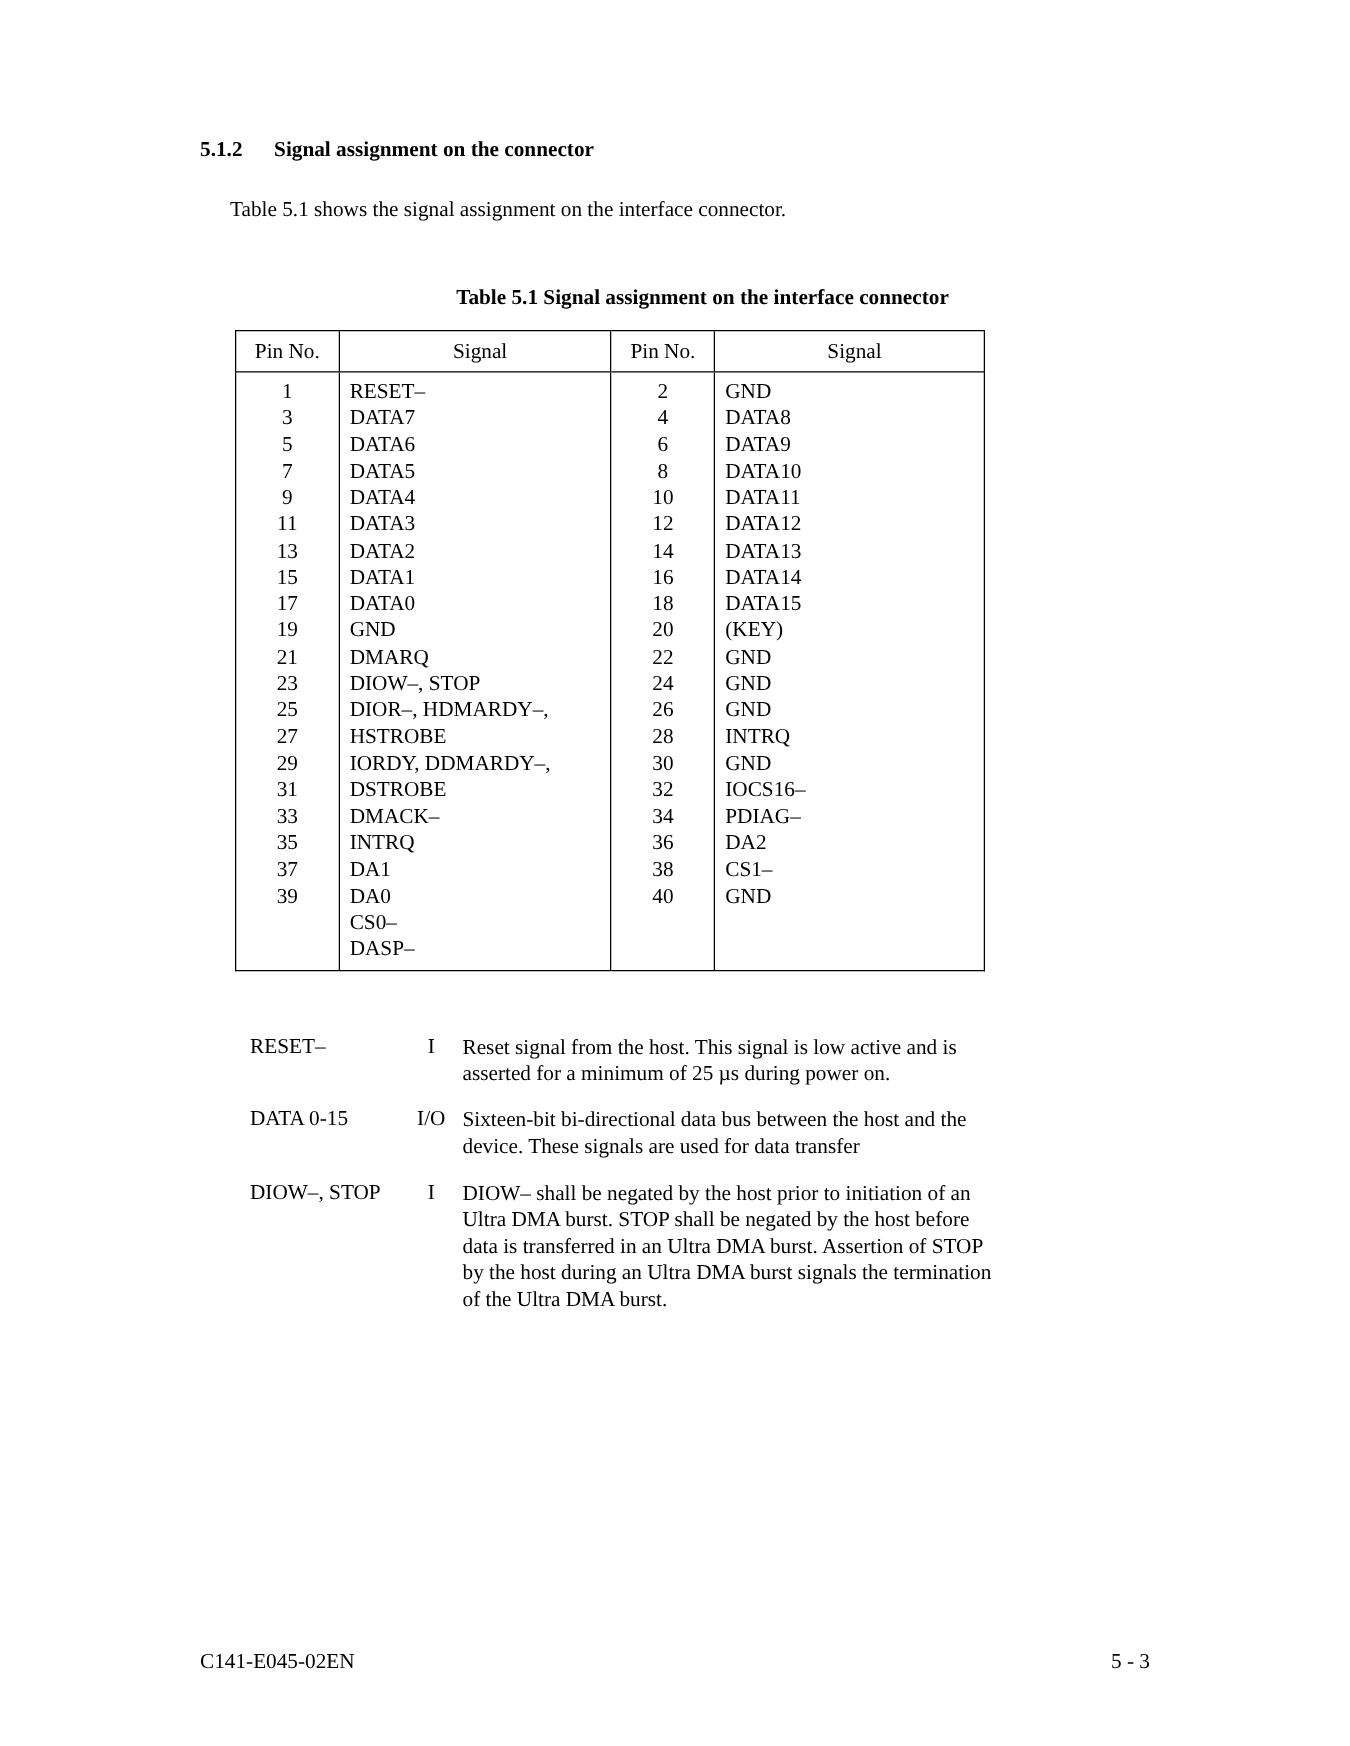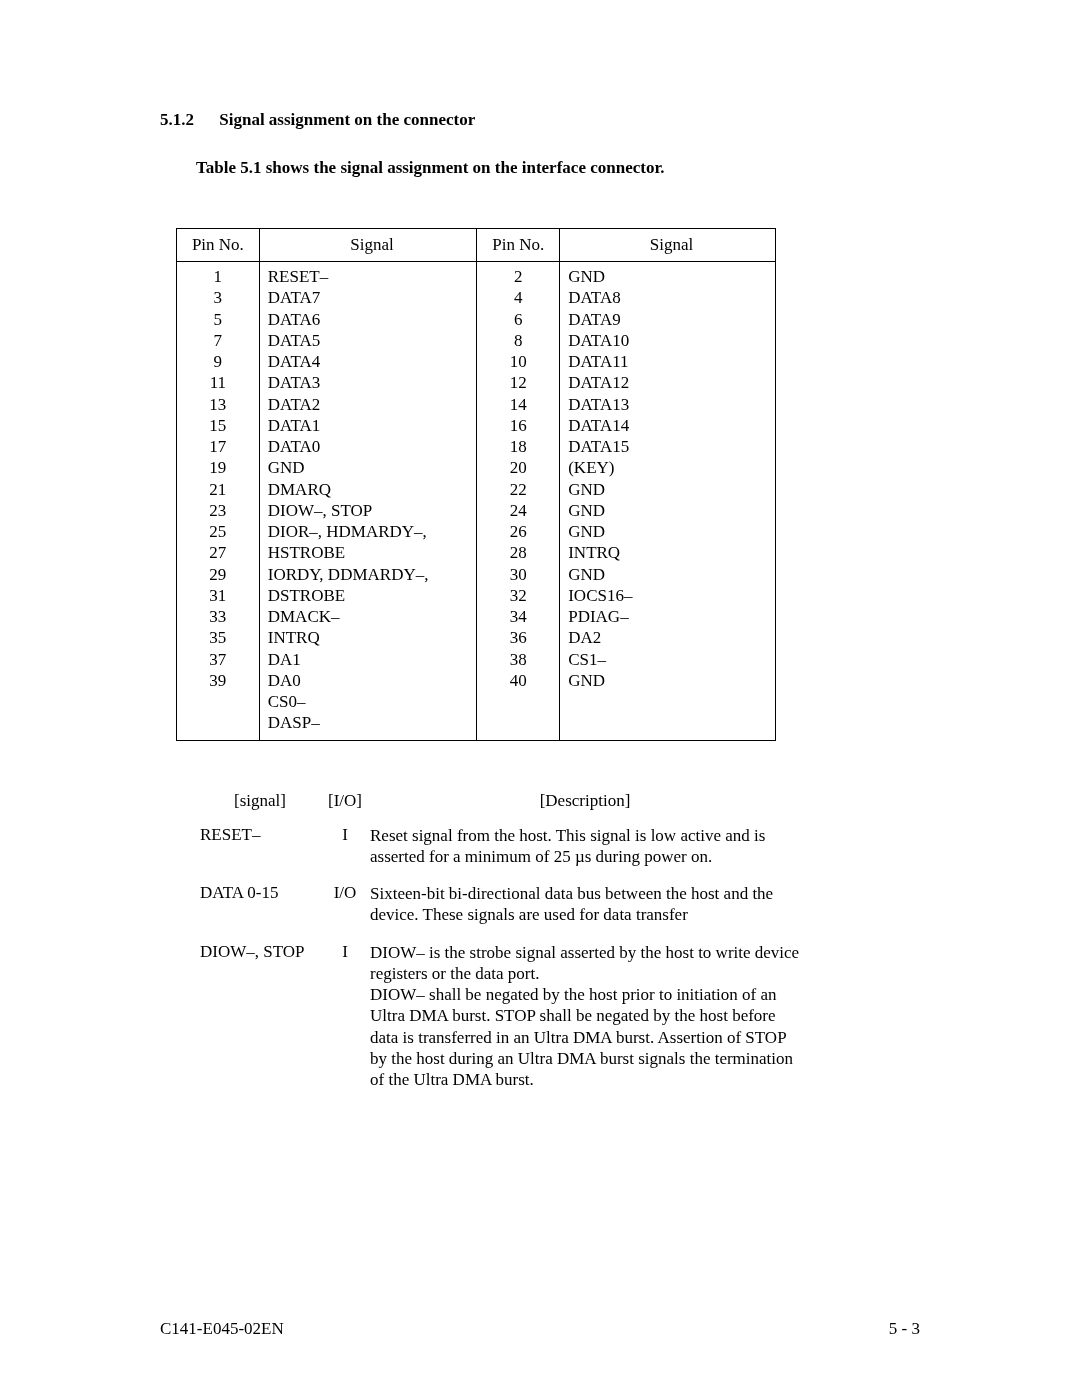--- a/index.html
+++ b/index.html
@@ -19,32 +19,31 @@
   }
   .section-heading {
     font-weight: bold;
     margin-bottom: 28px;
   }
   .section-heading .num {
     display: inline-block;
     width: 55px;
   }
   .intro-para {
-    margin-left: 36px;
+    margin-left: 24px;
     margin-bottom: 50px;
-    font-weight: bold;
   }
   .table-caption {
     text-align: center;
     font-weight: bold;
     margin-bottom: 16px;
   }
   table.pin-table {
     border-collapse: collapse;
-    margin-left: 16px;
+    margin-left: 28px;
     width: 600px;
     margin-bottom: 50px;
   }
   table.pin-table th, table.pin-table td {
     font-weight: normal;
     padding: 0;
   }
   table.pin-table thead th {
     border-top: 1px solid #000;
     border-bottom: 1px solid #000;
@@ -136,20 +135,21 @@
 
 <div class="page">
 
   <div class="section-heading">
     <span class="num">5.1.2</span>
     <span>Signal assignment on the connector</span>
   </div>
 
   <div class="intro-para">Table 5.1 shows the signal assignment on the interface connector.</div>
 
+  <div class="table-caption">Table 5.1    Signal assignment on the interface connector</div>
 
   <table class="pin-table">
     <thead>
       <tr>
         <th class="col-pin">Pin No.</th>
         <th class="col-sig" style="text-align:center;">Signal</th>
         <th class="col-pin">Pin No.</th>
         <th class="col-sig last" style="text-align:center;">Signal</th>
       </tr>
     </thead>
@@ -245,45 +245,39 @@
             <div class="rowline">DA2</div>
             <div class="rowline">CS1–</div>
             <div class="rowline">GND</div>
             <div class="rowline">&nbsp;</div>
           </td>
       </tr>
     </tbody>
   </table>
 
   <div class="desc-block">
-    <div class="desc-header">
-      <div class="dh-signal">[signal]</div>
-      <div class="dh-io">[I/O]</div>
-      <div class="dh-desc">[Description]</div>
-    </div>
     <div id="desc-rows">
         <div class="desc-row">
           <div class="dr-signal">RESET–</div>
           <div class="dr-io">I</div>
           <div class="dr-desc">
             <div>Reset signal from the host.  This signal is low active and is asserted for a minimum of 25 µs during power on.</div>
           </div>
         </div>
         <div class="desc-row">
           <div class="dr-signal">DATA 0-15</div>
           <div class="dr-io">I/O</div>
           <div class="dr-desc">
             <div>Sixteen-bit bi-directional data bus between the host and the device. These signals are used for data transfer</div>
           </div>
         </div>
         <div class="desc-row">
           <div class="dr-signal">DIOW–, STOP</div>
           <div class="dr-io">I</div>
           <div class="dr-desc">
-            <div>DIOW– is the strobe signal asserted by the host to write device registers or the data port.</div>
             <div>DIOW– shall be negated by the host prior to initiation of an Ultra DMA burst.  STOP shall be negated by the host before data is transferred in an Ultra DMA burst.  Assertion of STOP by the host during an Ultra DMA burst signals the termination of the Ultra DMA burst.</div>
           </div>
         </div>
       </div>
   </div>
 
   <div class="footer">
     <div class="center">C141-E045-02EN</div>
     <div class="right">5 - 3</div>
   </div>

